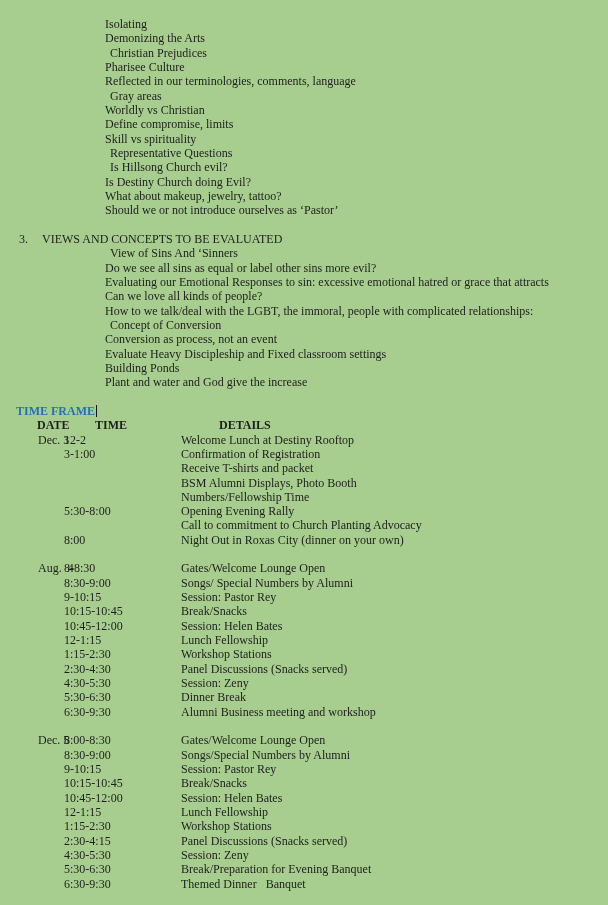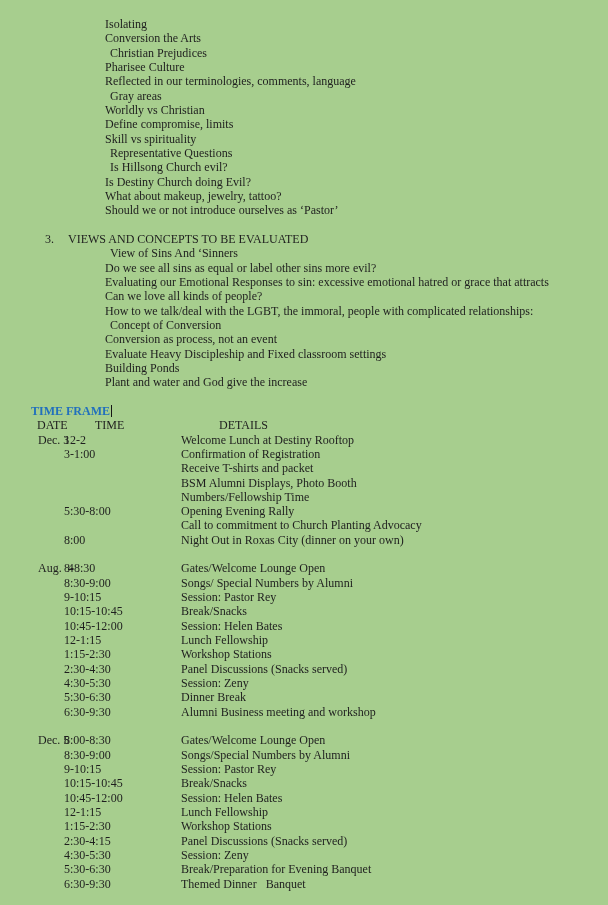--- a/index.html
+++ b/index.html
@@ -8,42 +8,42 @@
     background:#a7ce8e;
     font-family:"Liberation Serif","DejaVu Serif",serif;
     font-size:12px;color:#1e1e1e;
   }
   .page{position:relative;width:574px;height:905px;box-sizing:border-box;
         padding-top:17px;overflow:hidden}
   .line{line-height:14.33px;white-space:pre}
   .blank{height:14.33px}
   [data-indent="2"]{padding-left:110px}
   [data-indent="3"]{padding-left:105px}
-  .heading3{padding-left:45px}
+  .heading3{padding-left:19px}
   .heading3 .num{display:inline-block;width:23px}
-  .tf-heading{padding-left:31px;font-weight:bold;color:#2270bd}
+  .tf-heading{padding-left:16px;font-weight:bold;color:#2270bd}
   .cursor{display:inline-block;width:1.4px;height:12px;background:#151515;
           vertical-align:-2px;margin-left:1px}
-  .th-row{padding-left:37px;font-weight:normal}
+  .th-row{padding-left:37px;font-weight:bold}
   .th-date{display:inline-block;width:58px}
   .th-time{display:inline-block;width:124px}
   .day{position:relative}
   .day .date{position:absolute;left:38px;top:0;line-height:14.33px;white-space:pre}
   .row{padding-left:64px}
   .row .time{display:inline-block;width:117px}
 </style>
 </head>
 <body>
 
 <div class="page">
 
   <div>
 
   <div class="line" data-indent="3"><span>Isolating</span></div>
-      <div class="line" data-indent="3"><span>Conversion the Arts</span></div>
+      <div class="line" data-indent="3"><span>Demonizing the Arts</span></div>
       <div class="line" data-indent="2"><span>Christian Prejudices</span></div>
       <div class="line" data-indent="3"><span>Pharisee Culture</span></div>
       <div class="line" data-indent="3"><span>Reflected in our terminologies, comments, language</span></div>
       <div class="line" data-indent="2"><span>Gray areas</span></div>
       <div class="line" data-indent="3"><span>Worldly vs Christian</span></div>
       <div class="line" data-indent="3"><span>Define compromise, limits</span></div>
       <div class="line" data-indent="3"><span>Skill vs spirituality</span></div>
       <div class="line" data-indent="2"><span>Representative Questions</span></div>
       <div class="line" data-indent="2"><span>Is Hillsong Church evil?</span></div>
       <div class="line" data-indent="3"><span>Is Destiny Church doing Evil?</span></div>

